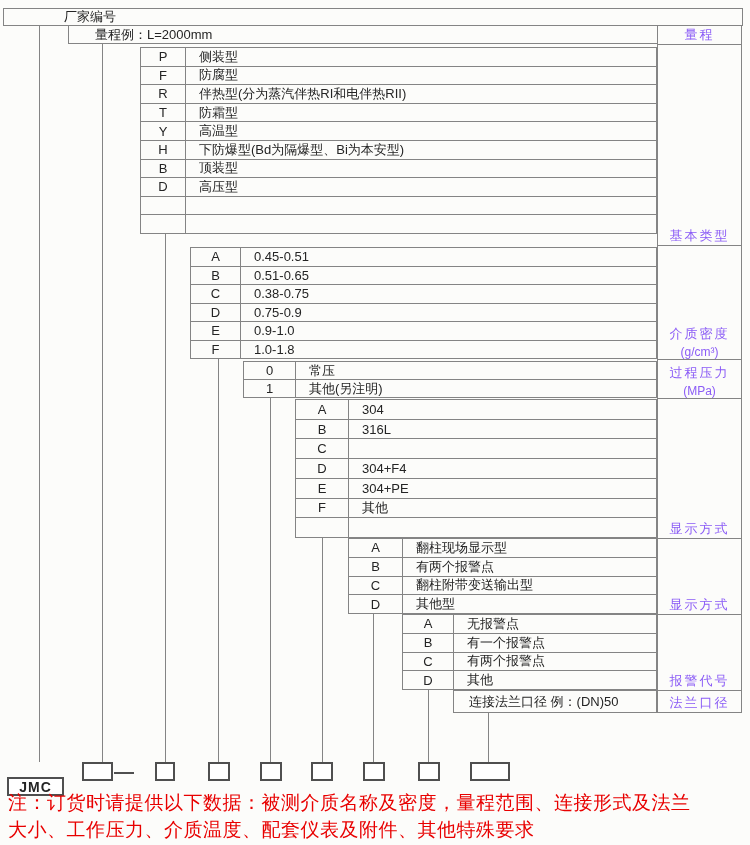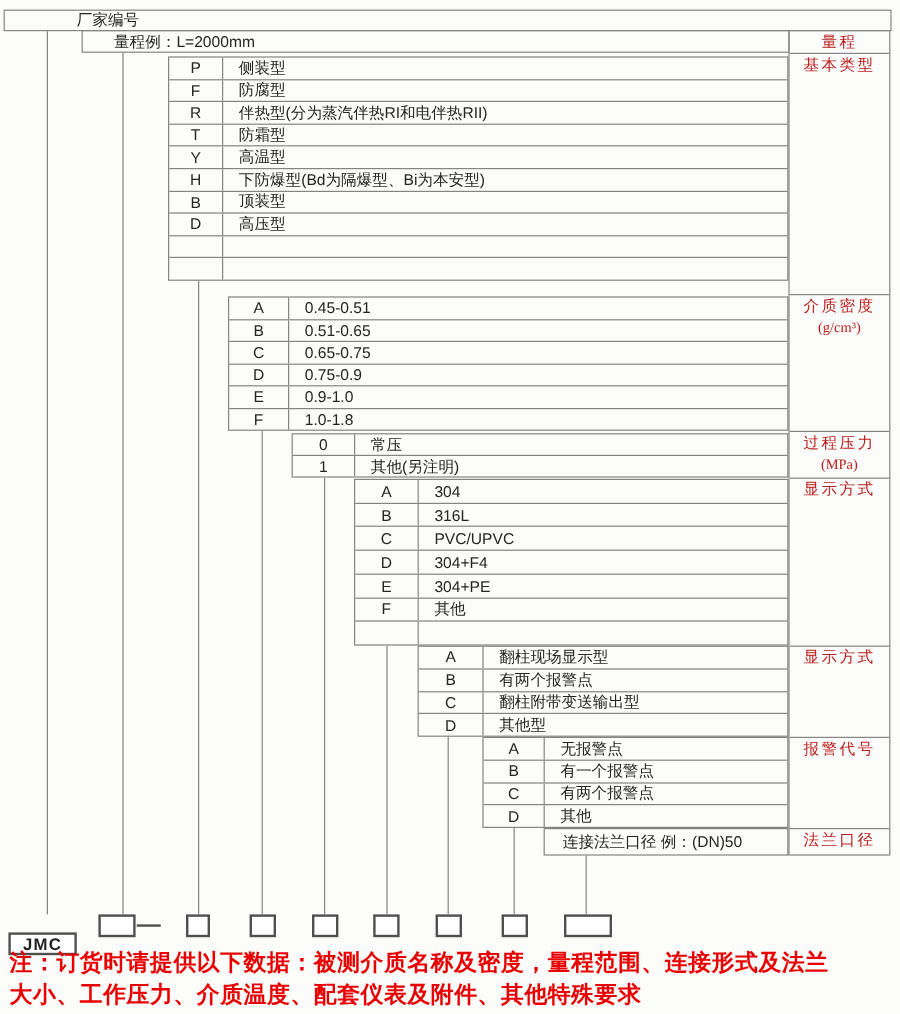--- a/index.html
+++ b/index.html
@@ -29,38 +29,38 @@
   #sec-density {left:190px;top:247px;width:467px;height:112px;--cw:50px;}
   #sec-pressure{left:243px;top:361px;width:414px;height:37px; --cw:52px;}
   #sec-material{left:295px;top:399px;width:362px;height:139px;--cw:53px;}
   #sec-display {left:348px;top:538px;width:309px;height:76px; --cw:54px;}
   #sec-alarm   {left:402px;top:614px;width:255px;height:76px; --cw:51px;}
   #sec-flange  {left:453px;top:690px;width:204px;height:23px;}
   #sec-flange .desc{padding-left:15px;}
 
   
   #label-col{position:absolute;left:657px;top:25px;width:85px;height:688px;border:1px solid var(--line);display:flex;flex-direction:column;}
-  .lcell{border-top:1px solid var(--line);display:flex;flex-direction:column;align-items:center;justify-content:flex-start;
-         font-family:Liberation Serif, serif;font-size:13px;letter-spacing:2px;color:#b91c1c;text-align:center;flex:none;}
+  .lcell{border-top:1px solid var(--line);display:flex;flex-direction:column;align-items:center;justify-content:flex-end;
+         font-family:Liberation Sans, sans-serif;font-size:13px;letter-spacing:2px;color:#8b5cf6;text-align:center;flex:none;}
   .lcell:first-child{border-top:none;}
   .lcell .unit{letter-spacing:0;font-size:12px;margin-top:2px;}
   #lc-range{height:18px;} #lc-basic{height:201px;} #lc-density{height:114px;} #lc-pressure{height:39px;}
   #lc-material{height:140px;} #lc-display{height:76px;} #lc-alarm{height:76px;} #lc-flange{height:22px;}
 
   
   .vline{position:absolute;width:1px;background:var(--line);}
 
   
   .bbox{position:absolute;top:762px;height:19px;border:2px solid var(--boxline);background:#fff;}
   #jmc-box{left:7px;width:57px;display:flex;align-items:center;justify-content:center;font-size:14px;font-weight:bold;letter-spacing:1px;margin-top:15px;}
   #dash{position:absolute;left:112px;top:762px;width:24px;height:19px;display:flex;align-items:center;justify-content:center;
         font-weight:bold;font-size:20px;color:var(--boxline);}
 
   
-  #note{position:absolute;left:8px;top:789px;width:738px;color:var(--note);font-weight:bold;font-size:19px;line-height:27px;letter-spacing:0.5px;}
+  #note{position:absolute;left:8px;top:789px;width:738px;color:var(--note);font-weight:normal;font-size:19px;line-height:27px;letter-spacing:0.5px;}
 </style>
 </head>
 <body>
 
 <div id="canvas">
 
   <div class="hbox" id="mfr-box">
     <span>厂家编号</span>
   </div>
   <div class="hbox" id="range-box">
@@ -113,21 +113,21 @@
       <div class="trow">
         <div class="code">A</div>
         <div class="desc">0.45-0.51</div>
       </div>
       <div class="trow">
         <div class="code">B</div>
         <div class="desc">0.51-0.65</div>
       </div>
       <div class="trow">
         <div class="code">C</div>
-        <div class="desc">0.65-0.75</div>
+        <div class="desc">0.38-0.75</div>
       </div>
       <div class="trow">
         <div class="code">D</div>
         <div class="desc">0.75-0.9</div>
       </div>
       <div class="trow">
         <div class="code">E</div>
         <div class="desc">0.9-1.0</div>
       </div>
       <div class="trow">
@@ -149,21 +149,20 @@
       <div class="trow">
         <div class="code">A</div>
         <div class="desc">304</div>
       </div>
       <div class="trow">
         <div class="code">B</div>
         <div class="desc">316L</div>
       </div>
       <div class="trow">
         <div class="code">C</div>
-        <div class="desc">PVC/UPVC</div>
       </div>
       <div class="trow">
         <div class="code">D</div>
         <div class="desc">304+F4</div>
       </div>
       <div class="trow">
         <div class="code">E</div>
         <div class="desc">304+PE</div>
       </div>
       <div class="trow">

